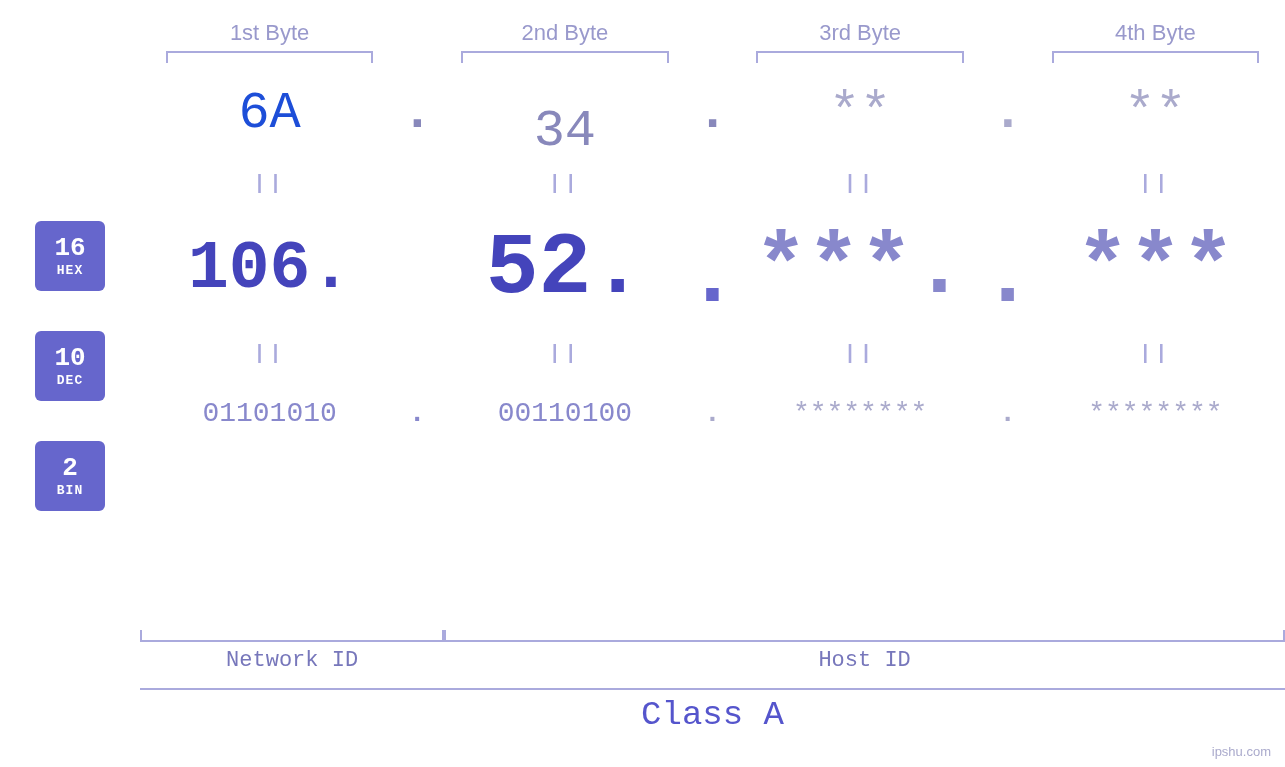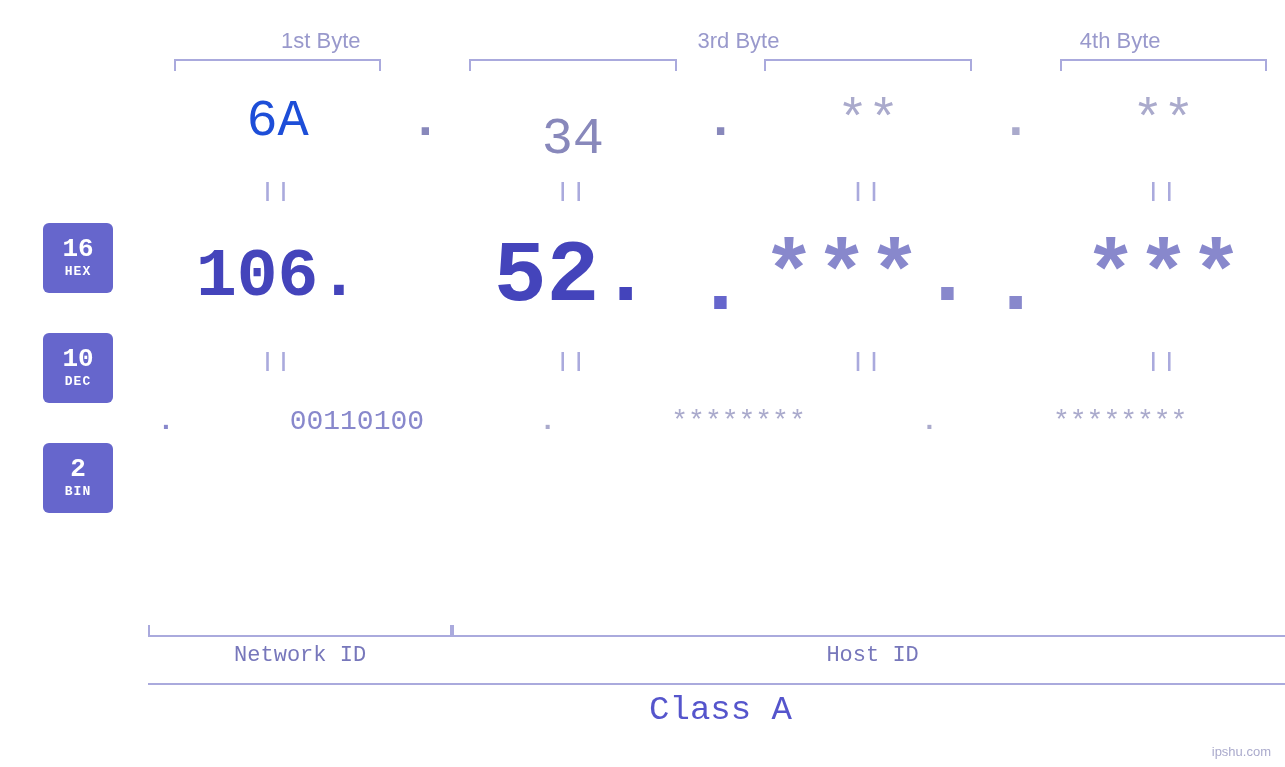--- a/index.html
+++ b/index.html
@@ -11,21 +11,21 @@
       overflow: hidden;
       position: relative;
     }
 
     .main-container {
       width: 1285px;
       height: 767px;
       position: relative;
       display: flex;
       flex-direction: column;
-      padding: 8px;
+      padding: 0;
     }
 
     .badge {
       width: 70px;
       height: 70px;
       background: #6666cc;
       border-radius: 6px;
       display: flex;
       flex-direction: column;
       align-items: center;
@@ -118,20 +118,21 @@
     }
   </style>
 </head>
 <body>
 
 <div class="main-container">
 
   <div style="display:flex; margin-left:140px; margin-top:20px; width:calc(1285px - 140px);">
     <div class="cell" style="flex:1; text-align:center; color:#9999cc; font-size:22px; font-family:Arial,sans-serif;">1st Byte</div>
     <div style="width:36px;"></div>
+    <div class="cell" style="flex:1; text-align:center; color:#9999cc; font-size:22px; font-family:Arial,sans-serif;">2nd Byte</div>
     <div style="width:36px;"></div>
     <div class="cell" style="flex:1; text-align:right; color:#9999cc; font-size:22px; font-family:Arial,sans-serif;">3rd Byte</div>
     <div style="width:36px;"></div>
     <div class="cell" style="flex:1; text-align:center; color:#9999cc; font-size:22px; font-family:Arial,sans-serif;">4th Byte</div>
   </div>
 
   <div style="display:flex; margin-left:140px; margin-top:5px; width:calc(1285px - 140px);">
     <div style="flex:1; display:flex; justify-content:center;">
       <div style="width:80%; height:12px; border:2px solid #aaaadd; border-bottom:none;"></div>
     </div>
@@ -246,20 +247,23 @@
         <div class="cell">
           <span style="color:#aaaadd; font-size:20px; letter-spacing:4px; font-weight:bold;">||</span>
         </div>
         <div class="sep"></div>
         <div class="cell">
           <span style="color:#aaaadd; font-size:20px; letter-spacing:4px; font-weight:bold;">||</span>
         </div>
       </div>
 
       <div class="r-bin">
+        <div class="cell">
+          <span style="font-size:28px; color:#8888cc; font-family:'Courier New',monospace;">01101010</span>
+        </div>
         <div class="sep">
           <span style="font-size:28px; color:#8888cc; font-weight:bold;">.</span>
         </div>
         <div class="cell">
           <span style="font-size:28px; color:#8888cc; font-family:'Courier New',monospace;">00110100</span>
         </div>
         <div class="sep">
           <span style="font-size:28px; color:#aaaacc; font-weight:bold;">.</span>
         </div>
         <div class="cell">

